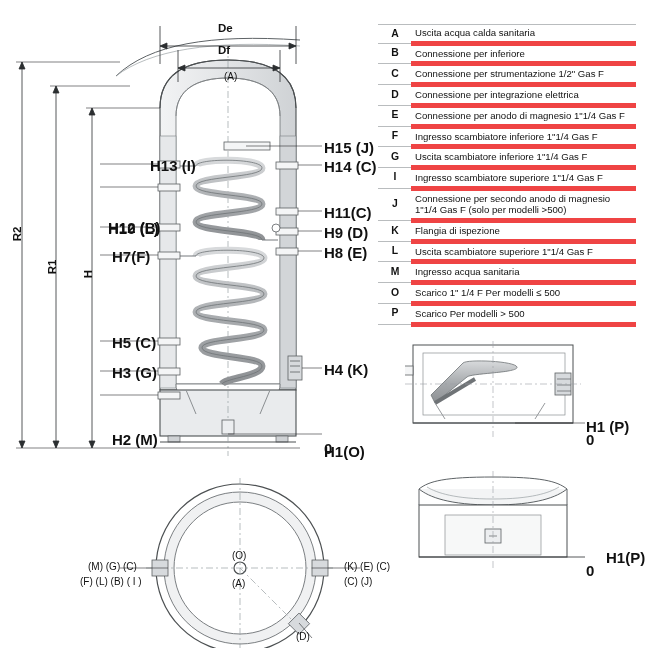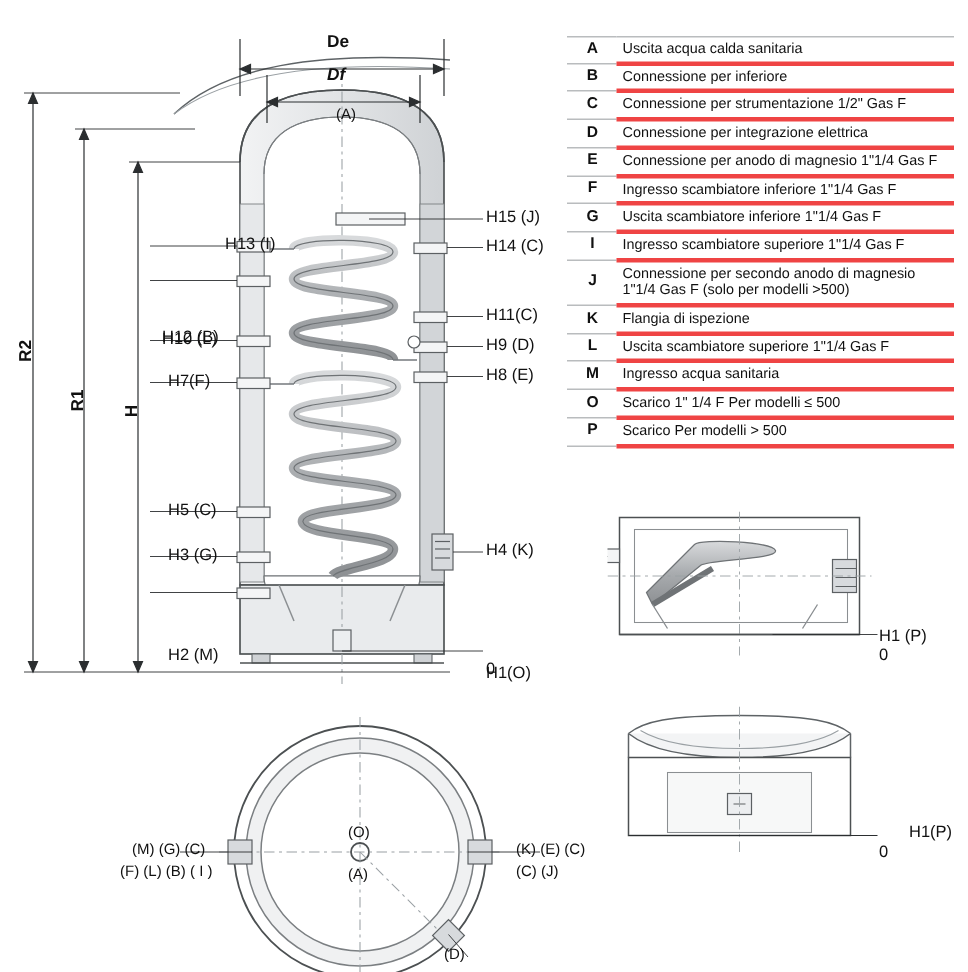--- a/index.html
+++ b/index.html
@@ -1,25 +1,25 @@
 <!DOCTYPE html>
 <html><head>
 <meta charset="utf-8">
 <style>
   html,body{margin:0;padding:0;background:#ffffff;}
   body{width:645px;height:648px;position:relative;font-family:"Liberation Sans",sans-serif;color:#000;overflow:hidden;}
   .root{position:absolute;left:0;top:16px;width:597px;height:648px;}
   svg{display:block;}
-  .lbl{position:absolute;font-weight:normal;font-size:11px;color:#111;white-space:nowrap;}
+  .lbl{position:absolute;font-weight:bold;font-size:15px;color:#111;white-space:nowrap;}
   .dimlbl{position:absolute;font-weight:bold;font-size:11.5px;color:#111;}
   .plain{position:absolute;font-size:10px;color:#111;white-space:nowrap;}
   
   .legend{position:absolute;left:378px;top:8px;width:258px;}
   .legend table{border-collapse:collapse;width:258px;}
-  .legend td{border-bottom:3px solid #ef4444;font-size:9.6px;color:#111;padding:2px 3px 2px 4px;vertical-align:middle;line-height:1.22;}
+  .legend td{border-bottom:5px solid #ef4444;font-size:9.6px;color:#111;padding:2px 3px 2px 4px;vertical-align:middle;line-height:1.22;}
   .legend td.k{width:26px;font-weight:bold;font-size:10.4px;text-align:center;border-bottom:1px solid #b9bcbe;}
   .legend tr:first-child td{border-top:1px solid #b9bcbe;}
 </style>
 </head>
 <body>
 
 <div class="root">
 
   <svg width="380" height="460" style="position:absolute;left:0;top:0;">
     <defs>
@@ -149,21 +149,21 @@
       <line x1="298" y1="149" x2="322" y2="149"></line>
       <line x1="298" y1="195" x2="322" y2="195"></line>
       <line x1="298" y1="215" x2="322" y2="215"></line>
       <line x1="298" y1="235" x2="322" y2="235"></line>
       <line x1="302" y1="352" x2="322" y2="352"></line>
       <line x1="228" y1="418" x2="322" y2="418"></line>
     </g>
   </svg>
 
   <div class="dimlbl" style="left:218px;top:6px;">De</div>
-  <div class="dimlbl" style="left:218px;top:28px;font-style:italic;">Df</div>
+  <div class="dimlbl" style="left:218px;top:28px;">Df</div>
   <div class="dimlbl" style="left:10px;top:212px;transform:rotate(-90deg);">R2</div>
   <div class="dimlbl" style="left:45px;top:245px;transform:rotate(-90deg);">R1</div>
   <div class="dimlbl" style="left:84px;top:252px;transform:rotate(-90deg);">H</div>
   <div class="lbl" style="left:224px;top:55px;font-weight:normal;font-size:10px;">(A)</div>
 
   <div class="lbl" style="left:108px;top:141px;padding-left:42px;">H13 (I)</div>
   <div class="lbl" style="left:108px;top:164px;margin-top:39px;">H12 (B)</div>
   <div class="lbl" style="left:108px;top:204px;">H10 (L)</div>
   <div class="lbl" style="left:112px;top:232px;">H7(F)</div>
   <div class="lbl" style="left:112px;top:318px;">H5 (C)</div>

